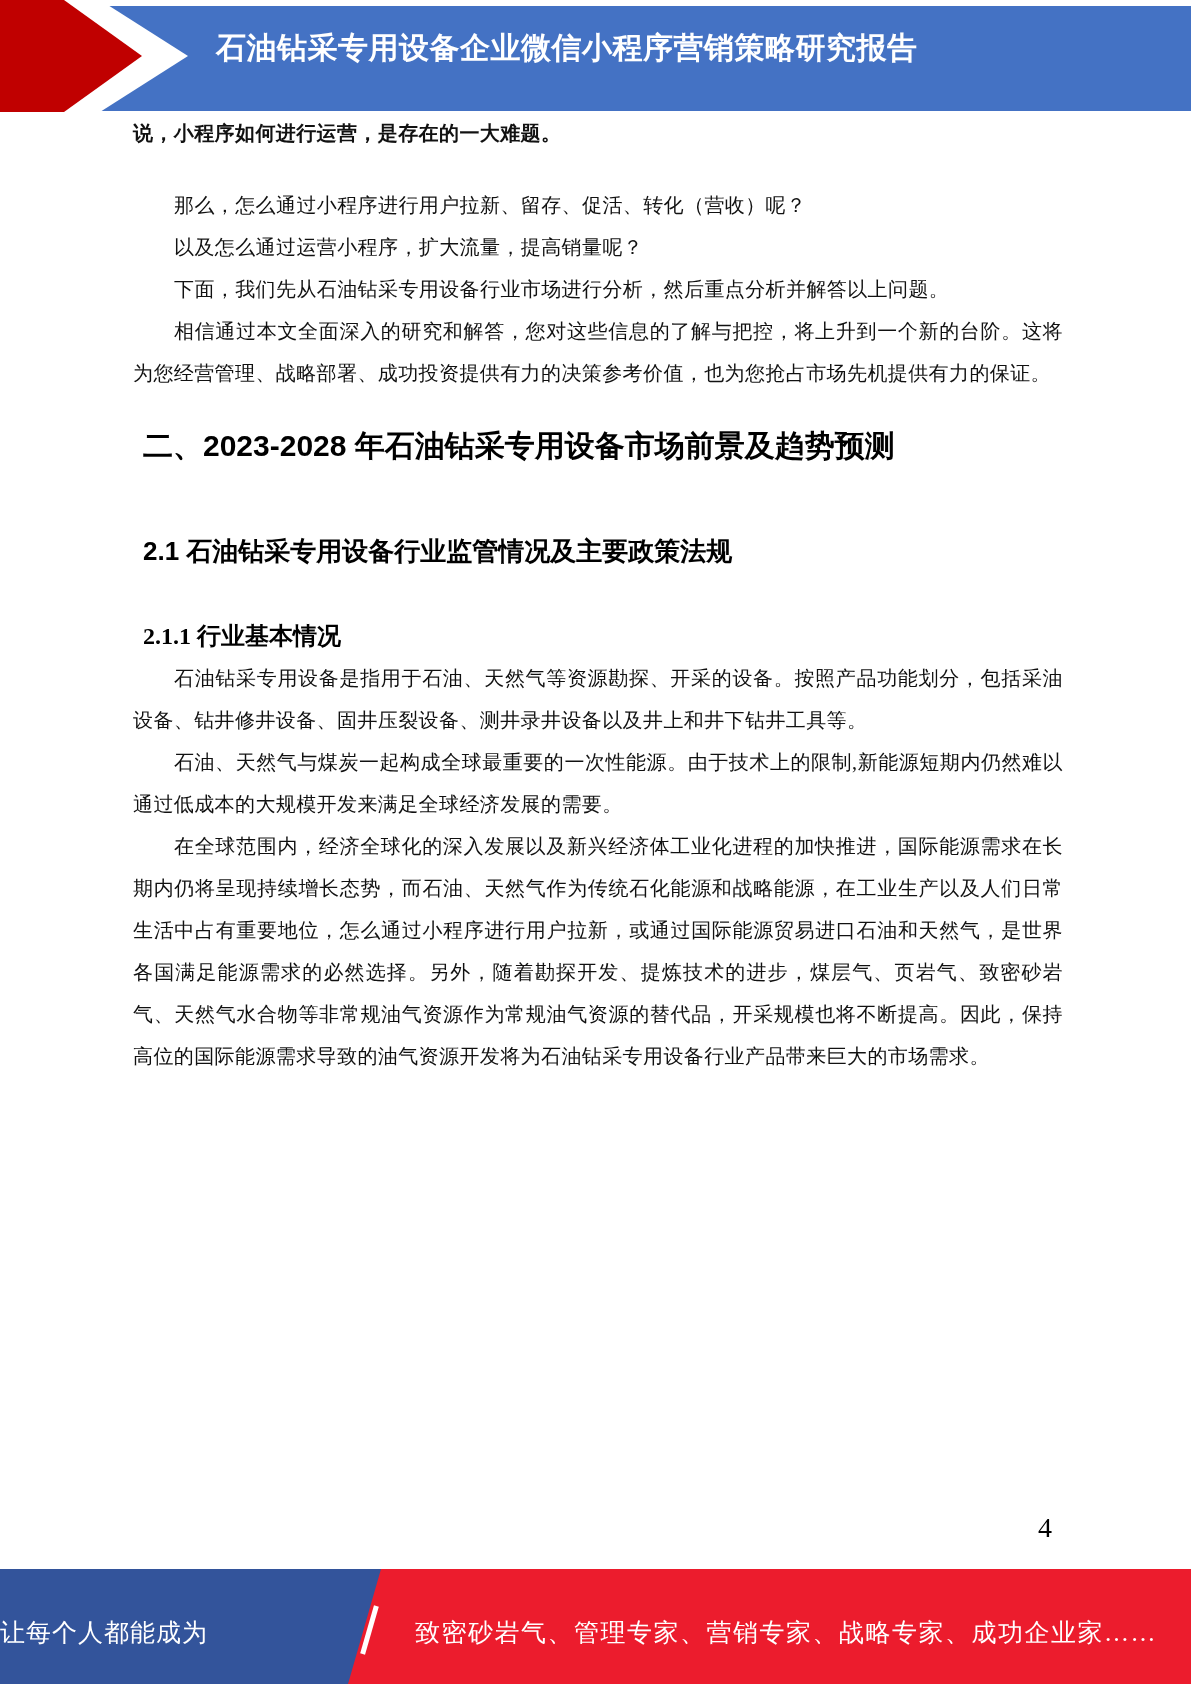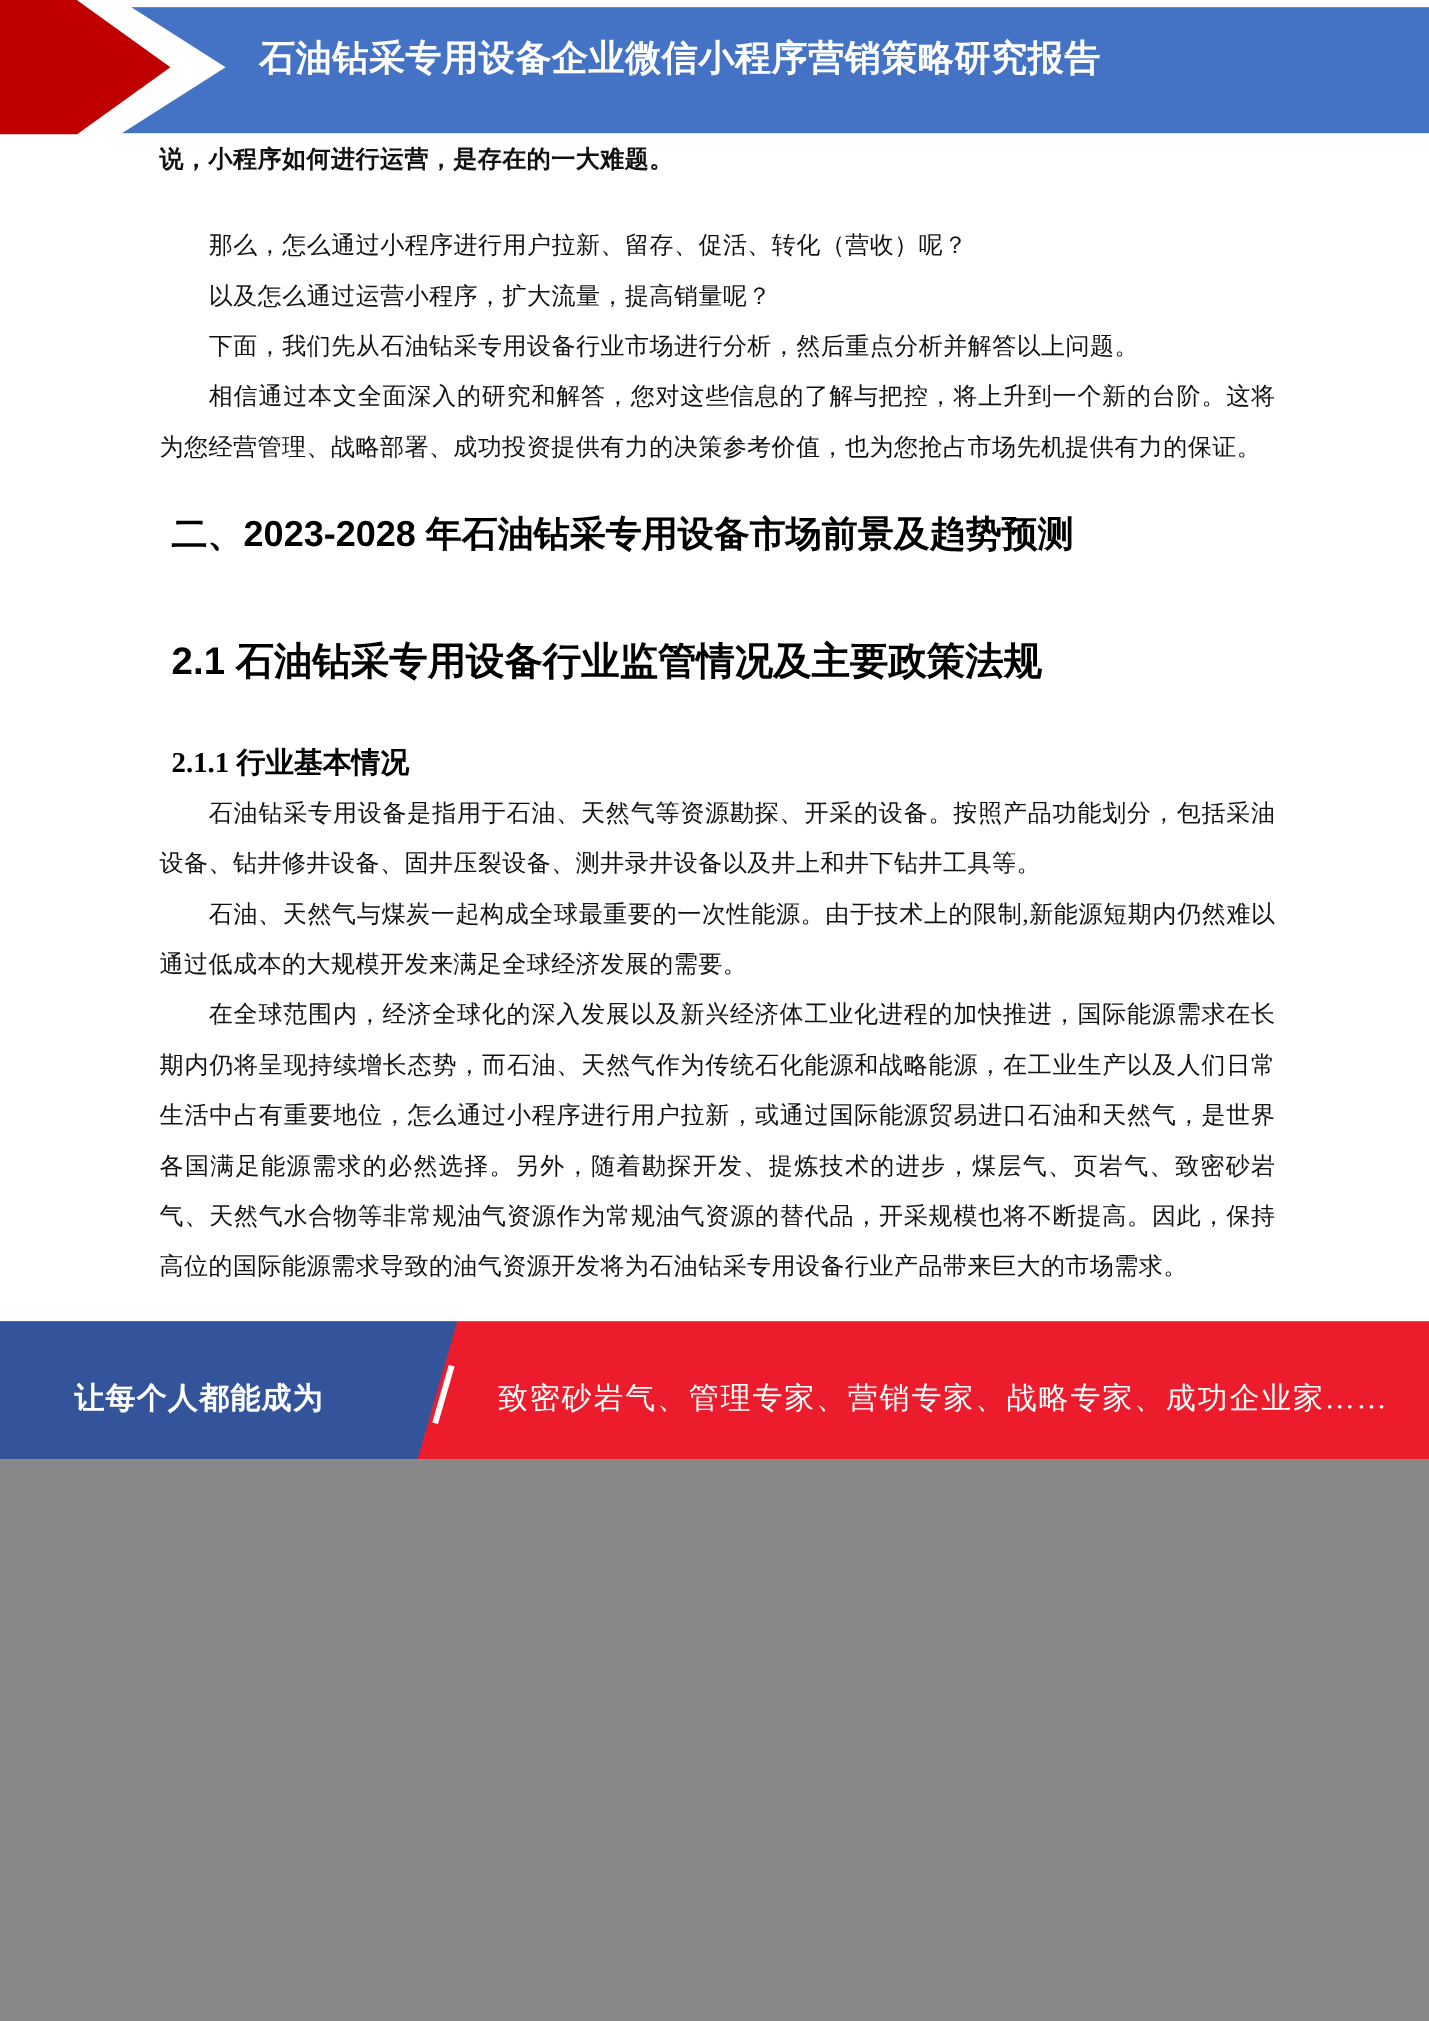--- a/index.html
+++ b/index.html
@@ -1,17 +1,17 @@
 <!DOCTYPE html>
 <html style="--header_blue: #4472C4; --arrow_red: #C00000; --footer_blue: #33549B; --footer_red: #EC1C2D;"><head>
 <meta charset="utf-8">
 <style>
   html,body { margin:0; padding:0; background:#888; }
   .page {
-    position:relative; width:1191px; height:1216px; margin:0 auto;
+    position:relative; width:1191px; height:1684px; margin:0 auto;
     background:#ffffff; overflow:hidden;
     font-family:"Liberation Serif","DejaVu Serif",serif; color:#111;
   }
 
   
   .header { position:absolute; top:0; left:0; width:1191px; height:112px; }
   .header-band { position:absolute; top:6px; left:0; right:0; height:105px;
                  background:var(--header_blue,#4472C4); }
   .header-arrow { position:absolute; top:0; left:0; width:200px; height:112px; }
   .header-title {
@@ -32,21 +32,21 @@
   .p3 { margin-top:37px; }
   .p4 { margin-top:33px; }
   .h1 {
     margin:30px 0 0 0; padding-left:10px;
     font-family:"Liberation Sans","DejaVu Sans",sans-serif;
     font-weight:bold; font-size:30px; line-height:44px; color:#000;
   }
   .h2 {
     margin:60px 0 0 0; padding-left:10px;
     font-family:"Liberation Sans","DejaVu Sans",sans-serif;
-    font-weight:bold; font-size:32px; line-height:46px; color:#000;
+    font-weight:bold; font-size:26px; line-height:46px; color:#000;
   }
   .h3 {
     margin:41px 0 0 0; padding-left:10px;
     font-family:Liberation Serif, serif;
     font-weight:bold; font-size:24px; line-height:42px; color:#000;
   }
   .p5 { margin-top:36px; }
   .p6 { margin-top:20px; }
   .p7 { margin-top:18px; }
   .p8 { margin-top:14px; }
@@ -62,22 +62,22 @@
   .footer-red  { position:absolute; inset:0; background:var(--footer_red,#EC1C2D); }
   .footer-blue {
     position:absolute; inset:0; background:var(--footer_blue,#33549B);
     clip-path:polygon(0 0, 381px 0, 348px 115px, 0 115px);
   }
   .footer-slash {
     position:absolute; left:367px; top:36px; width:5px; height:50px;
     background:#ffffff; transform:rotate(16deg);
   }
   .footer-left {
-    position:absolute; left:0; top:47px; width:332px; text-align:center;
-    color:#ffffff; font-size:25px; letter-spacing:1px; white-space:nowrap;font-weight:bold;
+    position:absolute; left:0; top:47px; width:332px; text-align:left;
+    color:#ffffff; font-size:25px; letter-spacing:1px; white-space:nowrap;
   }
   .footer-right {
     position:absolute; left:415px; top:47px;
     color:#ffffff; font-size:25px; letter-spacing:1.5px; white-space:nowrap;
   }
 </style>
 </head>
 <body>
 
 <div class="page">

